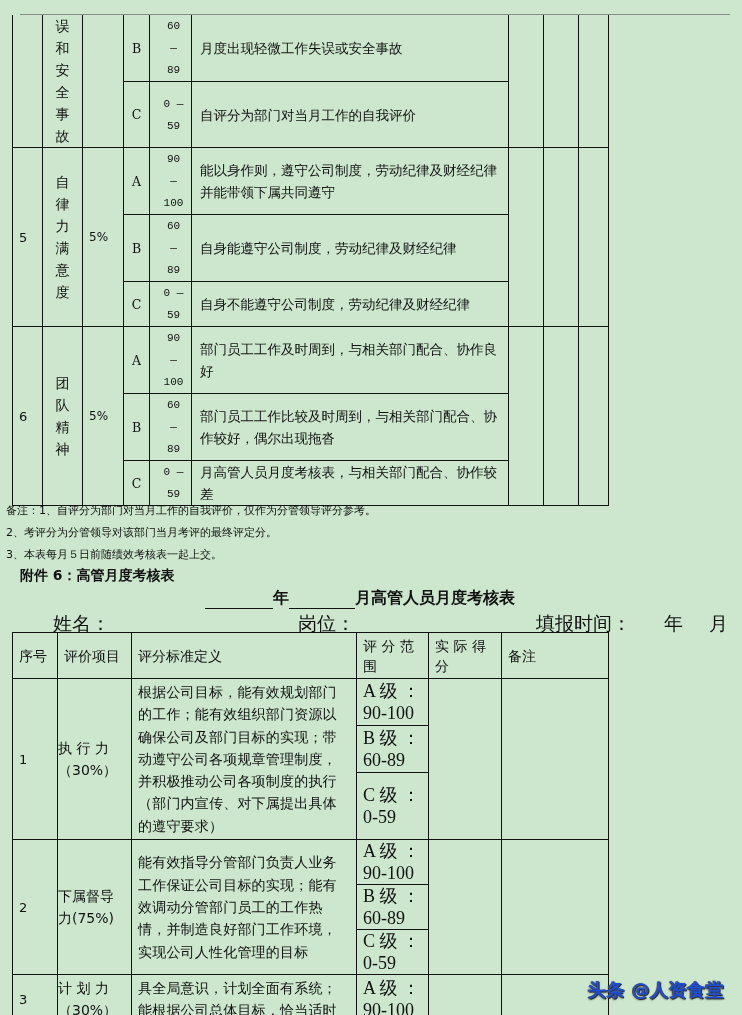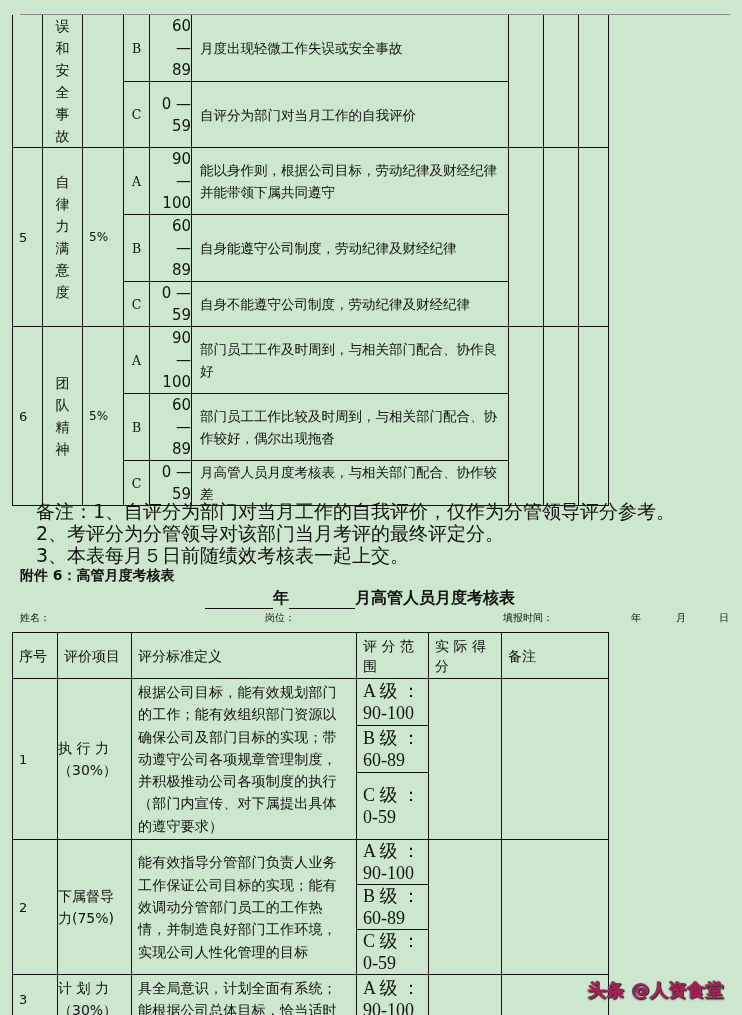--- a/index.html
+++ b/index.html
@@ -4,38 +4,38 @@
 <style>
   html, body { margin:0; padding:0; }
   body { width:742px; height:1015px; background:#cce7cd; position:relative; overflow:hidden;
          font-family: "DejaVu Sans", "Liberation Sans", sans-serif; color:#111; }
   .topline { position:absolute; left:20px; top:14px; width:710px; height:0; border-top:1px solid #8a8a8a; }
   table { border-collapse:collapse; position:absolute; table-layout:fixed; }
   td { border:1.5px solid #111; padding:0; font-size:13.5px; vertical-align:middle; }
   #t1 { left:12px; top:15px; }
   #t1 .vert { text-align:center; line-height:22px; font-size:14px; }
   #t1 .lvl { text-align:center; font-family:"DejaVu Serif", serif; font-size:12.5px; }
-  #t1 .rng { text-align:right; padding-left:6px; font-size:15px; line-height:22px; }
+  #t1 .rng { text-align:center; padding-left:6px; font-size:11px; line-height:22px;font-family:Liberation Mono, monospace; }
   #t1 .desc { padding-left:8px; line-height:22px; font-size:13.5px; }
   #t1 .num { padding-left:6px; font-size:13px; }
   #t1 .pct { padding-left:6px; font-size:12px; }
   #t1 td.nolrtop { border-top:none; }
-  .note { position:absolute; left:36px; font-size:19px; line-height:20px; }
+  .note { position:absolute; left:6px; font-size:11px; line-height:20px; }
   .annex { position:absolute; left:20px; top:567px; font-size:14px; font-weight:bold; }
   .title2 { position:absolute; left:205px; top:588px; font-size:16px; font-weight:bold; }
   .title2 .blank { display:inline-block; border-bottom:1.5px solid #111; height:16px; vertical-align:bottom; }
-  .meta { position:absolute; top:611px; font-size:10px; }
+  .meta { position:absolute; top:611px; font-size:19px;margin-left:33px; }
   #t2 { left:12px; top:632px; }
   #t2 td { font-size:14px; }
   #t2 .hdr { padding-left:6px; line-height:20px; }
   #t2 .rc { font-family:Liberation Serif, serif; font-size:18px; padding-left:6px; line-height:22px; }
   #t2 .desc2 { padding:2px 6px; line-height:22.3px; font-size:14px; letter-spacing:0.2px; }
   #t2 .item { line-height:22px; }
   #t2 .no { padding-left:6px; font-size:13px; }
-  .watermark { position:absolute; left:588px; top:978px; font-size:18px; color:#be185d; font-weight:bold;
+  .watermark { position:absolute; left:588px; top:978px; font-size:18px; color:#1d4ed8; font-weight:bold;
                text-shadow: 1px 1px 0 #333, -1px 0 0 #555, 0 1px 2px #222; letter-spacing:0.5px; }
 </style>
 </head>
 <body>
 
 <div class="topline"></div>
 
 <table id="t1">
   <colgroup>
     <col style="width:30px">
@@ -91,21 +91,21 @@
           <div>意</div>
           <div>度</div>
     </td>
     <td rowspan="3" class="pct">5%</td>
     <td class="lvl">A</td>
     <td class="rng">
           <div>90</div>
           <div>—</div>
           <div>100</div>
         </td>
-    <td class="desc">能以身作则，根据公司目标，劳动纪律及财经纪律并能带领下属共同遵守</td>
+    <td class="desc">能以身作则，遵守公司制度，劳动纪律及财经纪律并能带领下属共同遵守</td>
     <td rowspan="3"></td>
     <td rowspan="3"></td>
     <td rowspan="3"></td>
   </tr>
   <tr style="height:66px">
     <td class="lvl">B</td>
     <td class="rng">
           <div>60</div>
           <div>—</div>
           <div>89</div>

